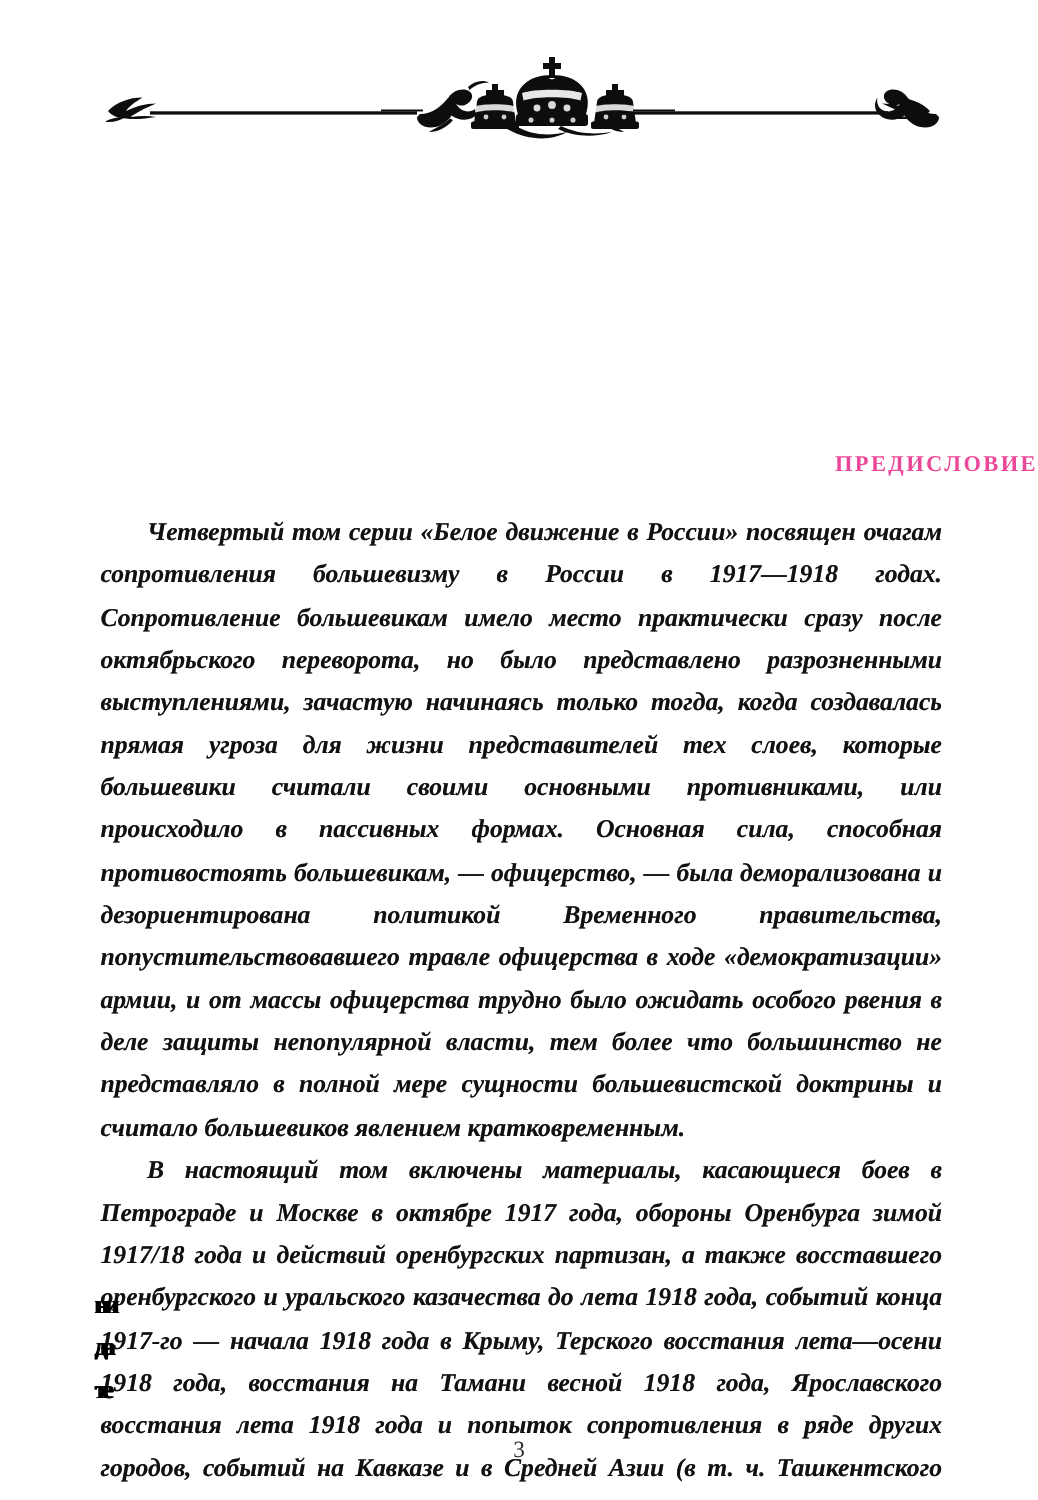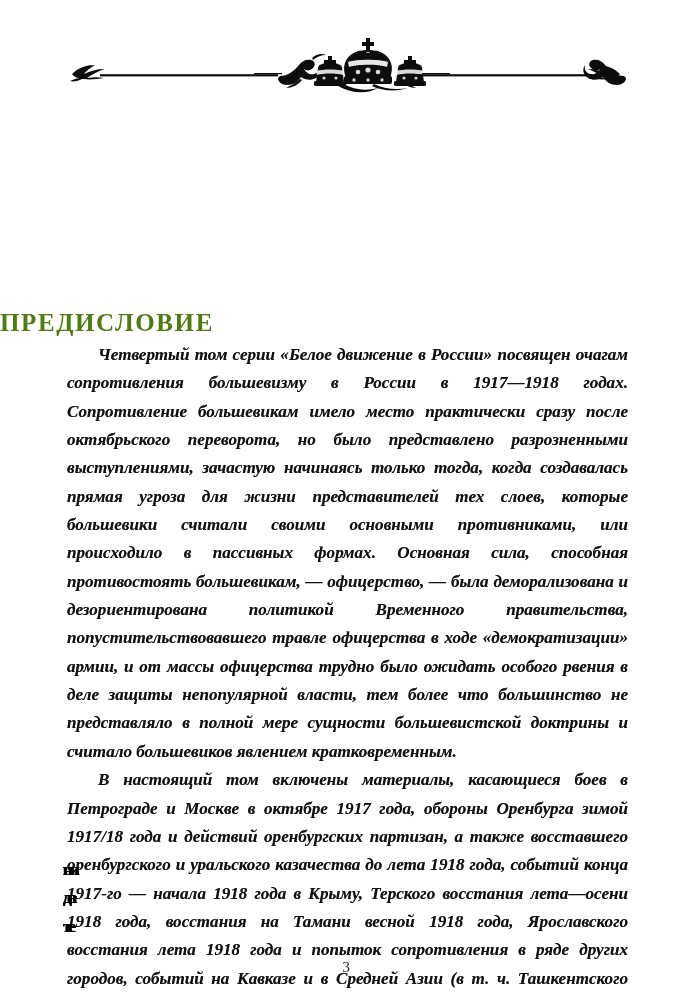--- a/index.html
+++ b/index.html
@@ -37,26 +37,26 @@
   .ornament svg {
     display: block;
   }
 
   
   .section-title {
     position: absolute;
     left: 0;
     top: 292px;
     width: 692px;
-    text-align: left;
+    text-align: right;
     font-family: "Liberation Serif", "DejaVu Serif", serif;
     font-weight: bold;
-    font-size: 25px;
+    font-size: 15px;
     letter-spacing: 1.6px;
-    color: #4d7c0f;
+    color: #ec4899;
   }
 
   
   .text-column {
     position: absolute;
     left: 67px;
     top: 341px;
     width: 561px;
     font-size: 17.1px;
     line-height: 28.35px;

